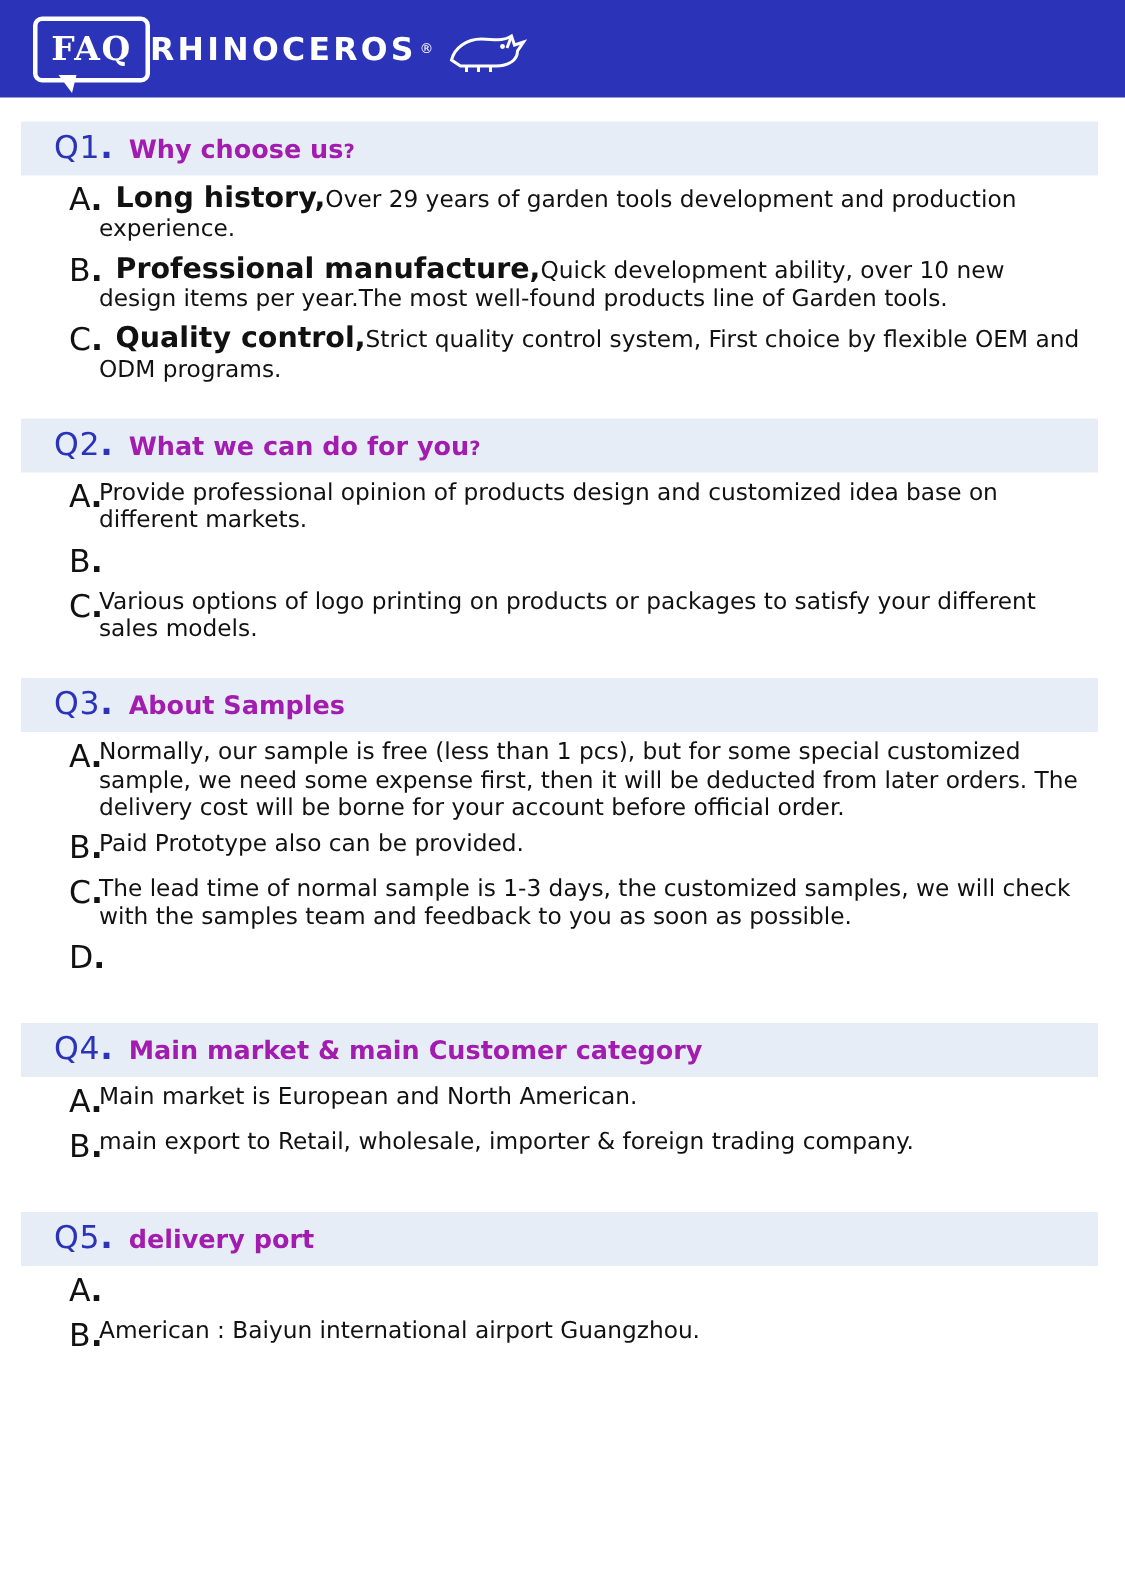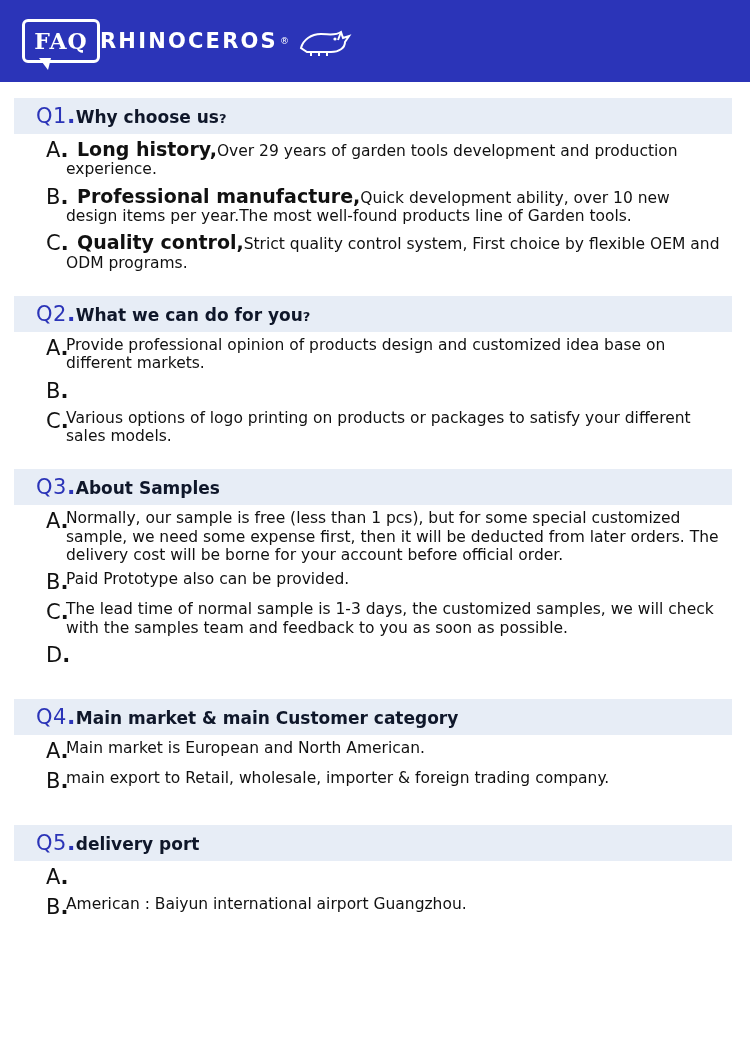--- a/index.html
+++ b/index.html
@@ -11,21 +11,21 @@
     width: 750px;
     height: 1055px;
     font-family: "DejaVu Sans", "Liberation Sans", sans-serif;
     color: #111111;
     overflow: hidden;
     position: relative;
   }
 
   
   .header {
-    height: 82px;
+    height: 65px;
     background: #2b34b8;
     display: flex;
     align-items: center;
     padding-left: 22px;
     box-sizing: border-box;
     position: relative;
   }
   .faq-badge {
     width: 72px;
     height: 38px;
@@ -95,23 +95,24 @@
     font-size: 21px;
     font-family: "DejaVu Sans", "Liberation Sans", sans-serif;
     letter-spacing: 0.5px;
     white-space: nowrap;
   }
   .qnum .dot {
     font-weight: bold;
     font-size: 22px;
   }
   .qtext {
-    color: #0f172a;
+    color: #a21caf;
     font-size: 17px;
     font-weight: bold;
+    margin-left: 10px;
   }
   .qtext .qmark {
     font-size: 13px;
     font-weight: bold;
   }
 
   .answers {
     padding-left: 0;
   }
   .arow {

